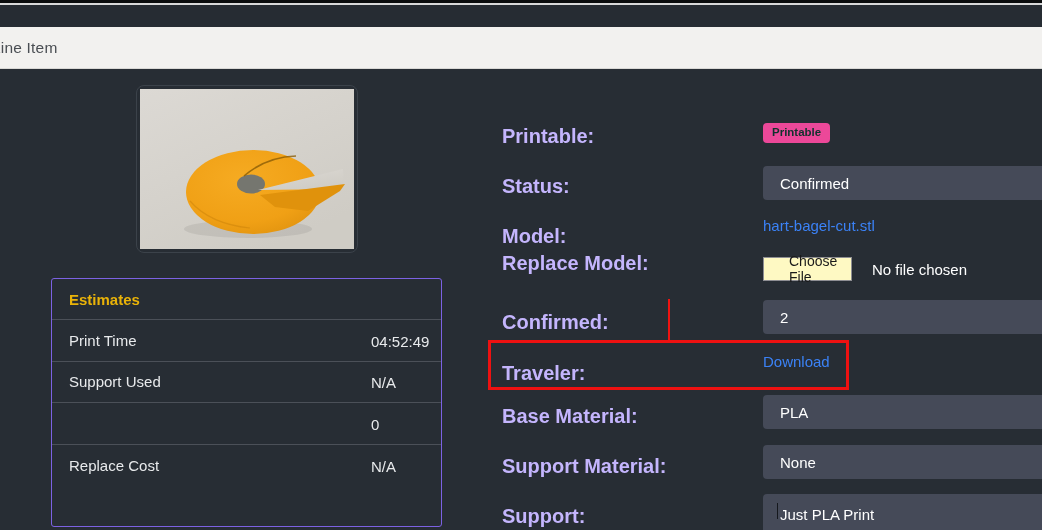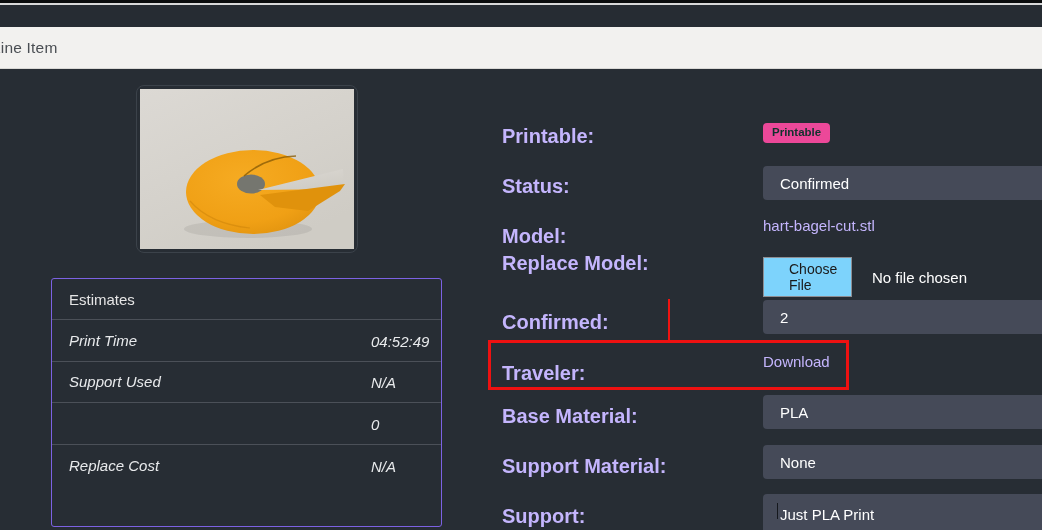--- a/index.html
+++ b/index.html
@@ -28,50 +28,50 @@
     padding:3px;background:transparent;
   }
   .thumb-card svg{display:block;}
   .estimates{
     position:absolute;left:51px;top:278px;width:391px;height:249px;
     border:1px solid #7c62e3;border-radius:3px;box-sizing:border-box;
     color:#eceef0;font-size:15px;
   }
   .est-header{
     height:40px;display:flex;align-items:center;padding-left:17px;
-    font-weight:normal;color:#e5e5e5;box-sizing:border-box;
+    font-weight:bold;color:#eab308;box-sizing:border-box;
   }
   .est-row{
     height:41.6px;display:flex;align-items:center;position:relative;
-    border-top:1px solid #4b5058;box-sizing:border-box;font-style:italic;
+    border-top:1px solid #4b5058;box-sizing:border-box;
   }
   .est-label{padding-left:17px;color:#e8eaec;}
   .est-value{position:absolute;left:280px;color:#e8eaec;white-space:nowrap;margin-left:39px;}
   .est-value sup{font-size:10.5px;}
   
   .flabel{
     position:absolute;left:502px;color:#c4b5fd;font-weight:bold;font-size:20px;
     white-space:nowrap;
   }
   .select-box{
     width:300px;height:34px;background:#454a58;border-radius:4px;
     color:#ffffff;font-size:15px;display:flex;align-items:center;
     padding-left:17px;box-sizing:border-box;white-space:nowrap;position:absolute;left:763px;
   }
   .badge{
     position:absolute;left:763px;top:123px;background:#ec4899;color:#10322c;
     font-size:11.5px;font-weight:bold;padding:4px 9px;border-radius:4px;line-height:1;
   }
   .link{
-    position:absolute;left:763px;color:#c4b5fd;font-size:15px;text-decoration:none;
+    position:absolute;left:763px;color:#3b82f6;font-size:15px;text-decoration:none;
     white-space:nowrap;
   }
   .file-row{position:absolute;left:763px;top:257px;display:flex;align-items:center;}
   .file-btn{
-    width:89px;height:40px;background:#7dd3fc;border:1px solid #8e8e93;
+    width:89px;height:24px;background:#fef9c3;border:1px solid #8e8e93;
     color:#1a1a1a;font-size:14px;display:flex;align-items:center;justify-content:center;
     box-sizing:border-box;font-family:"Liberation Sans", sans-serif;padding-left:25px;
   }
   .file-status{color:#ffffff;font-size:15px;margin-left:20px;white-space:nowrap;}
   .caret{position:absolute;left:14px;top:9px;width:1px;height:16px;background:#15181d;}
   
   .annot-line{position:absolute;left:668px;top:299px;width:2px;height:42px;background:#f01310;}
   .annot-box{
     position:absolute;left:488px;top:340px;width:361px;height:50px;
     border:3px solid #ee1111;box-sizing:border-box;background:transparent;

